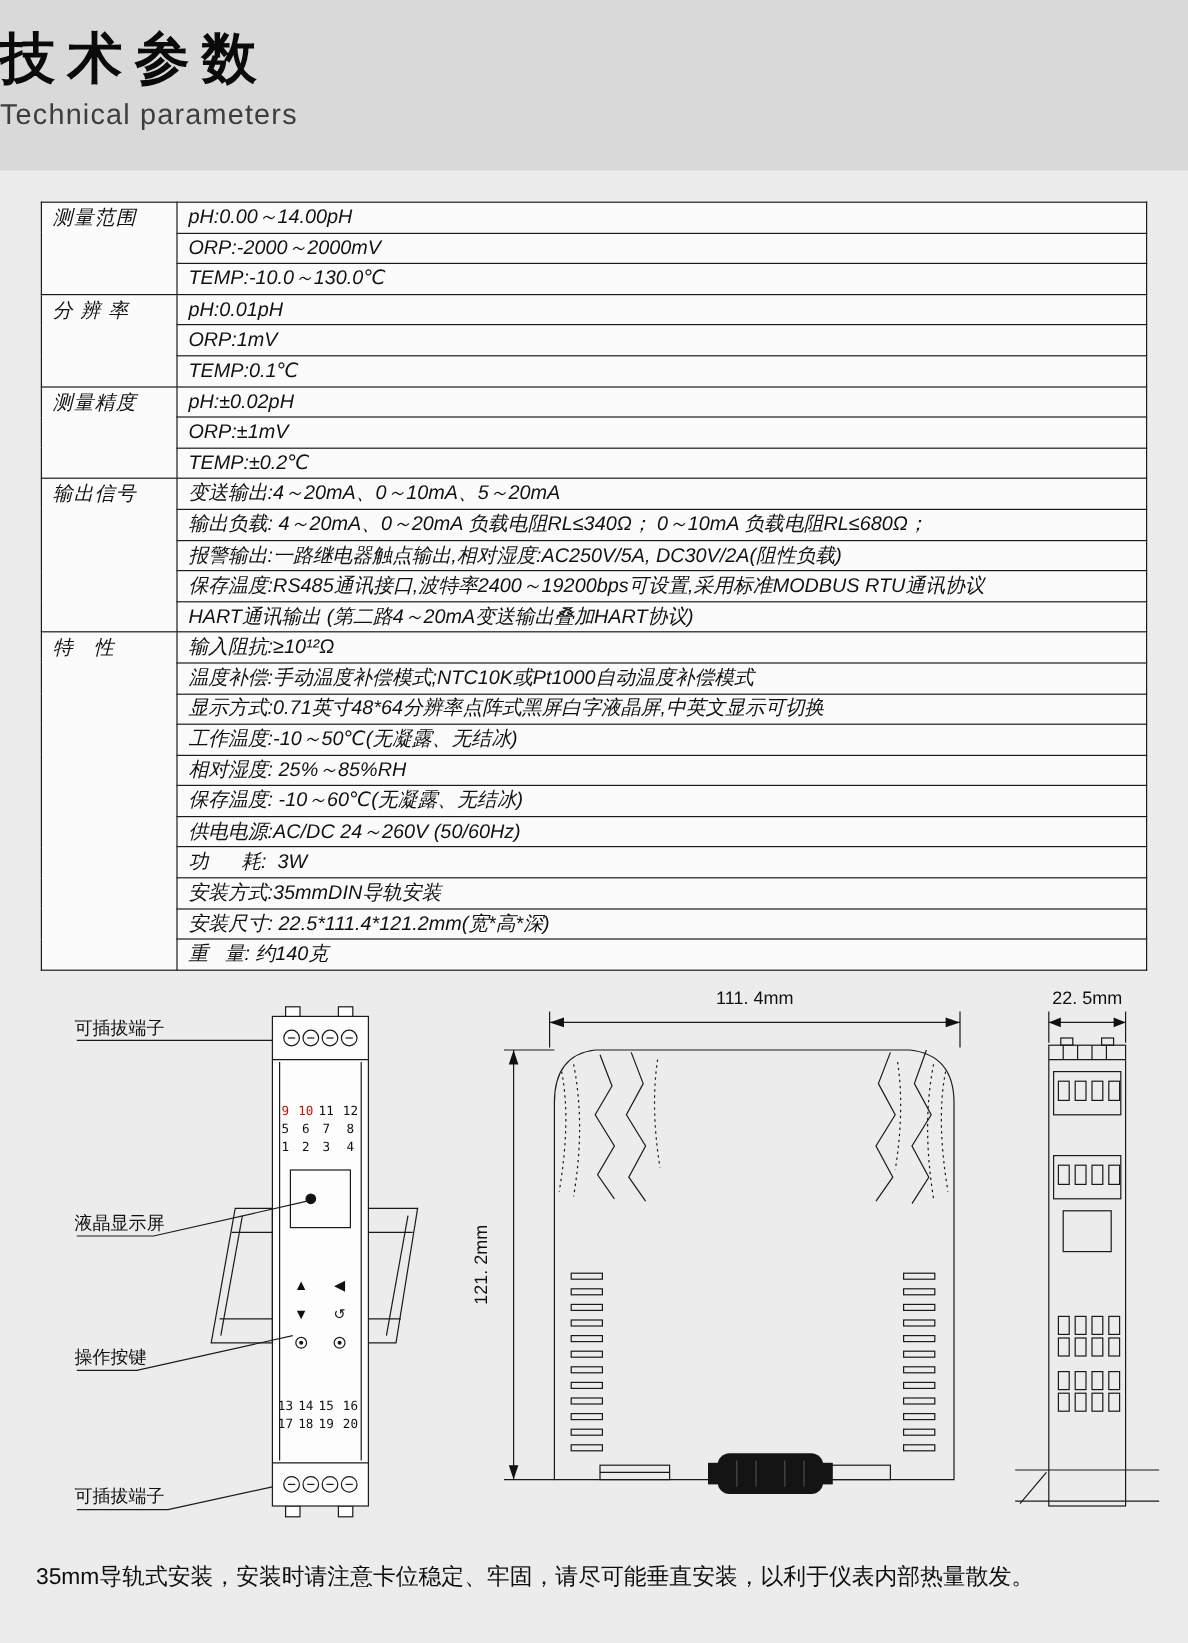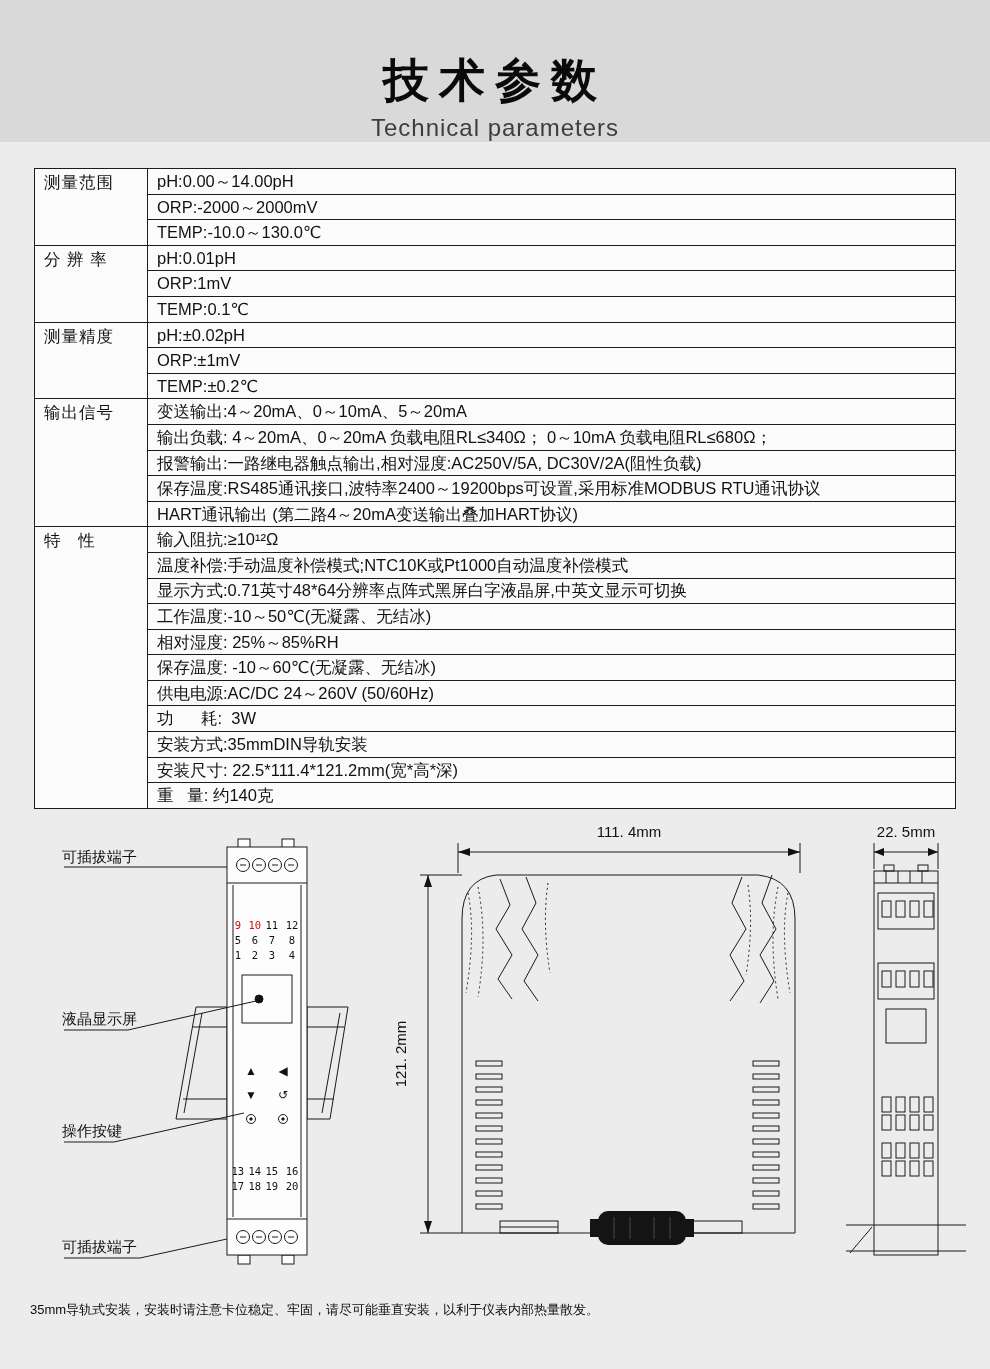--- a/index.html
+++ b/index.html
@@ -7,60 +7,60 @@
   body {
     height:1369px;
     background:#ececec;
     font-family:"Liberation Sans","DejaVu Sans",sans-serif;
     color:#111;
     overflow:hidden;
   }
   .header {
     height:142px;
     background:#d9d9d9;
-    text-align:center;
-    padding-top:50px;
+    padding-top:18px;
   }
   .header h1 {
     font-size:46px;
     font-weight:bold;
     letter-spacing:10px;
     color:#0a0a0a;
   }
   .header .sub {
     font-size:24px;
     color:#3d3d3d;
     margin-top:2px;
     letter-spacing:1px;
   }
   table.spec {
     border-collapse:collapse;
     margin:26px auto 0 auto;
     width:922px;
     background:#fbfbfb;
     table-layout:fixed;
+    font-style:italic;
   }
   .spec col.c1 { width:113px; }
   .spec td {
     border:1px solid #1c1c1c;
     font-size:16.5px;
     padding:1px 9px;
     height:25.6px;
     line-height:1.25;
     white-space:pre-wrap;
     vertical-align:middle;
   }
   .spec td.lbl {
     vertical-align:top;
     padding-top:3px;
     letter-spacing:1px;
   }
   .diagram { display:block; margin-top:14px; }
   .note {
-    font-size:13px;
+    font-size:19px;
     margin:6px 0 0 30px;
     color:#0e0e0e;
   }
   .dlabel { font-size:15px; fill:#111; }
   .dim    { font-size:15px; fill:#111; }
   .tnum   { font-size:10.5px; fill:#111; font-family:"DejaVu Sans Mono",monospace; }
   .btn    { font-size:12px; fill:#111; }
 </style>
 </head>
 <body>

